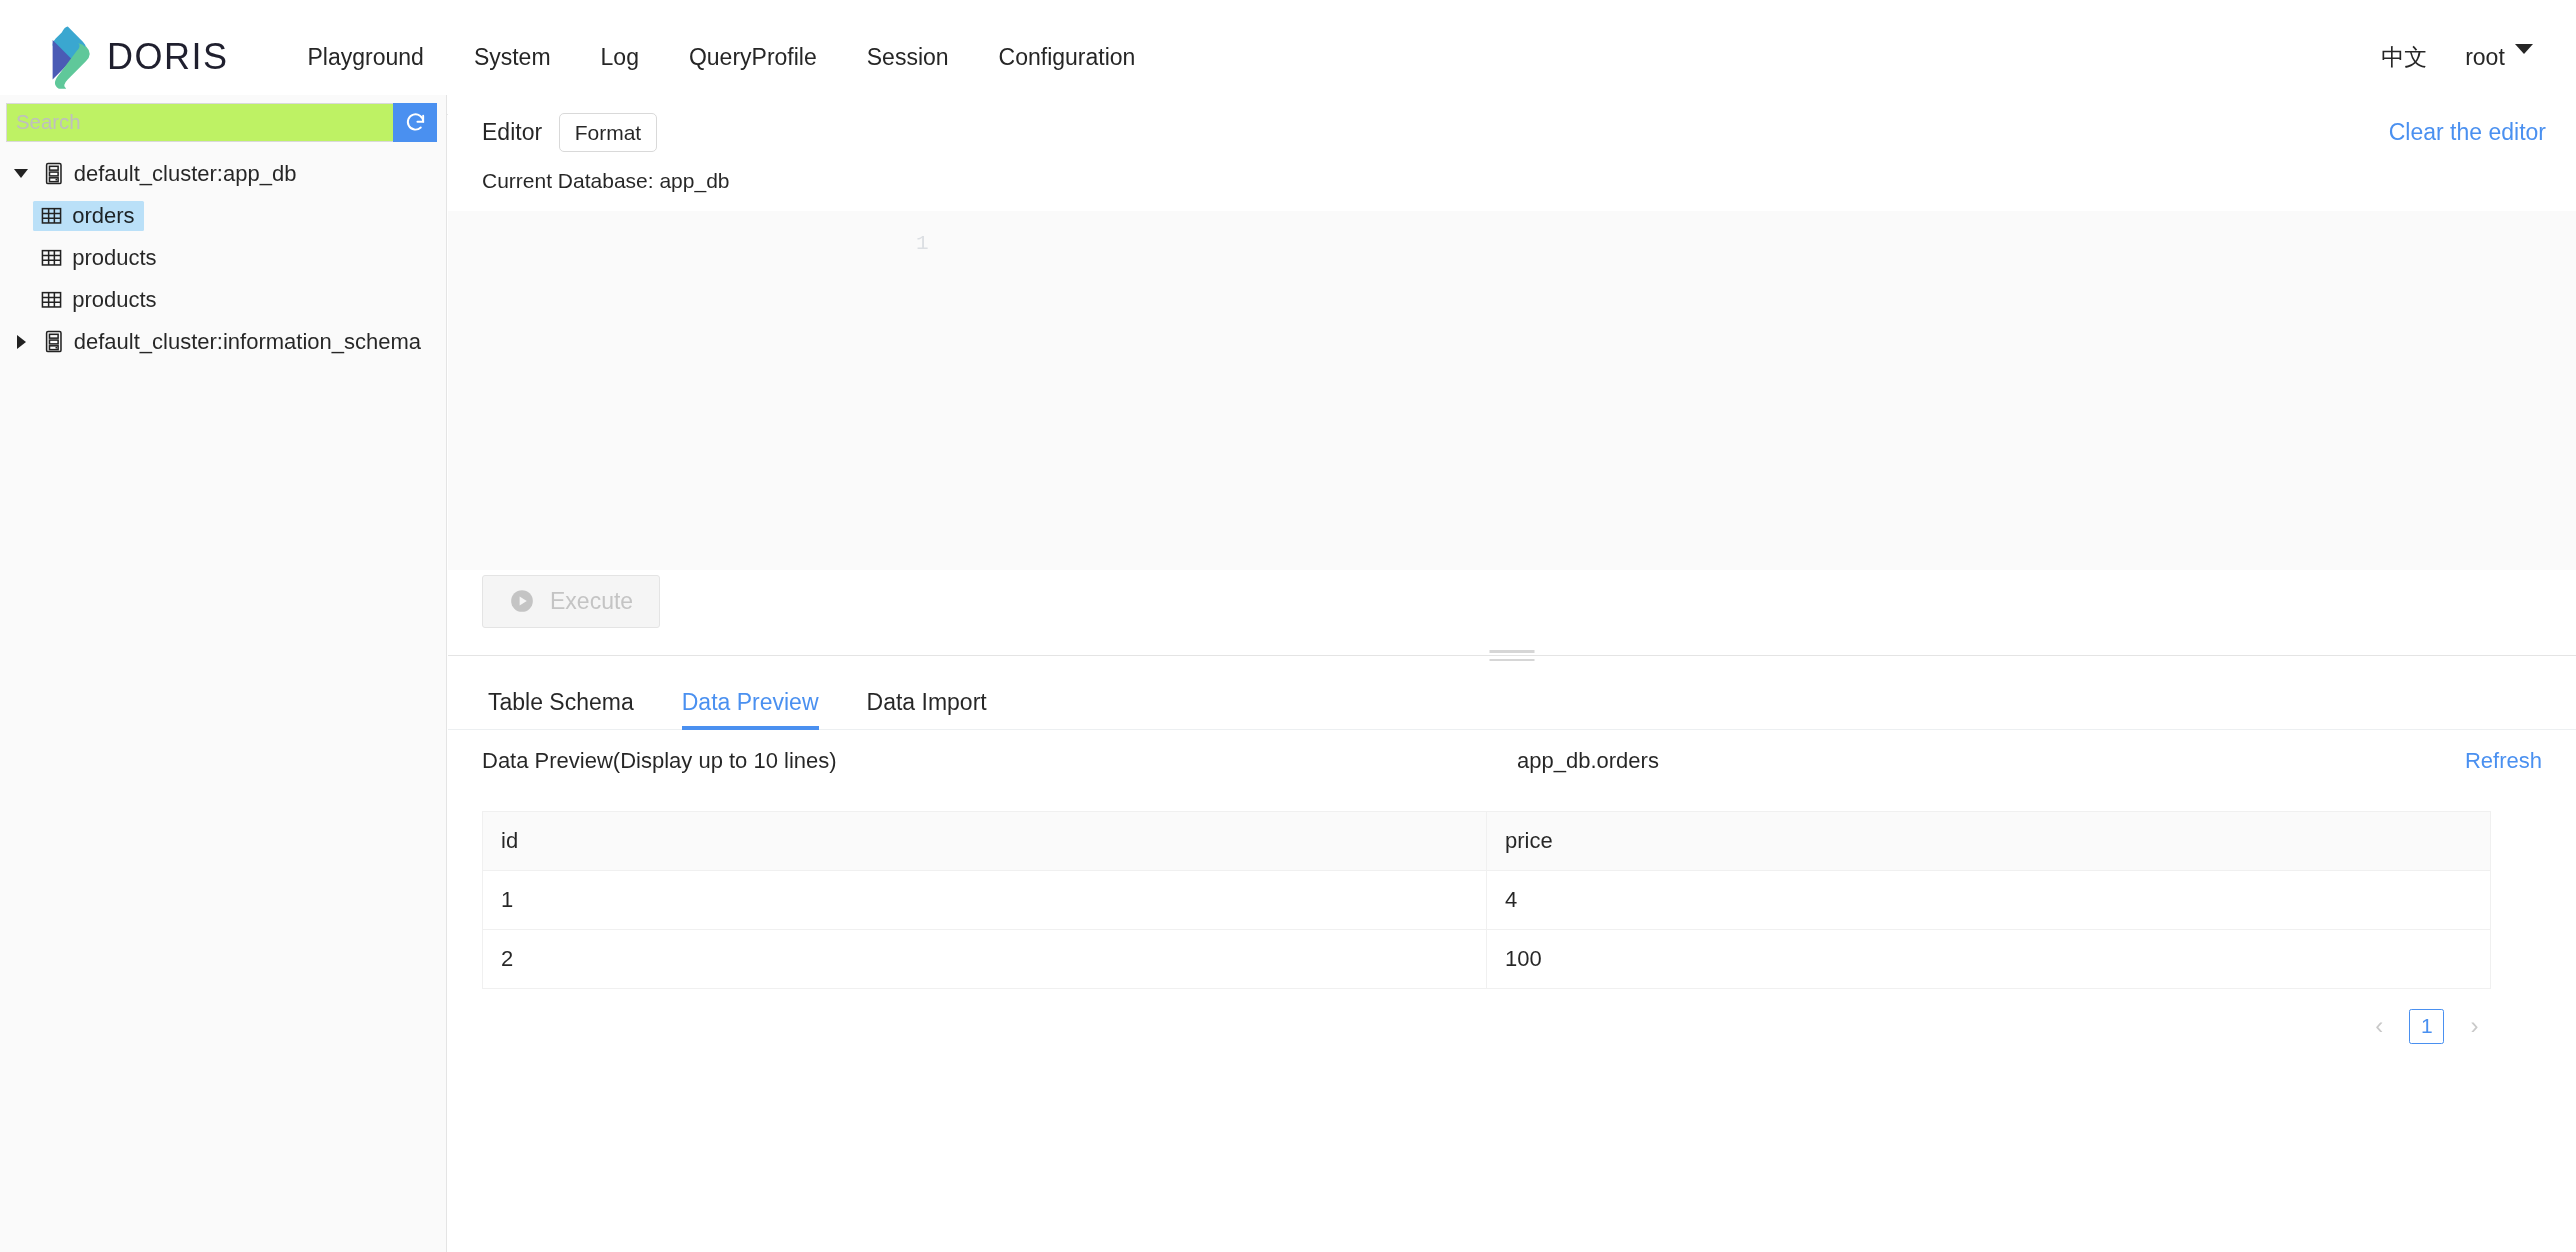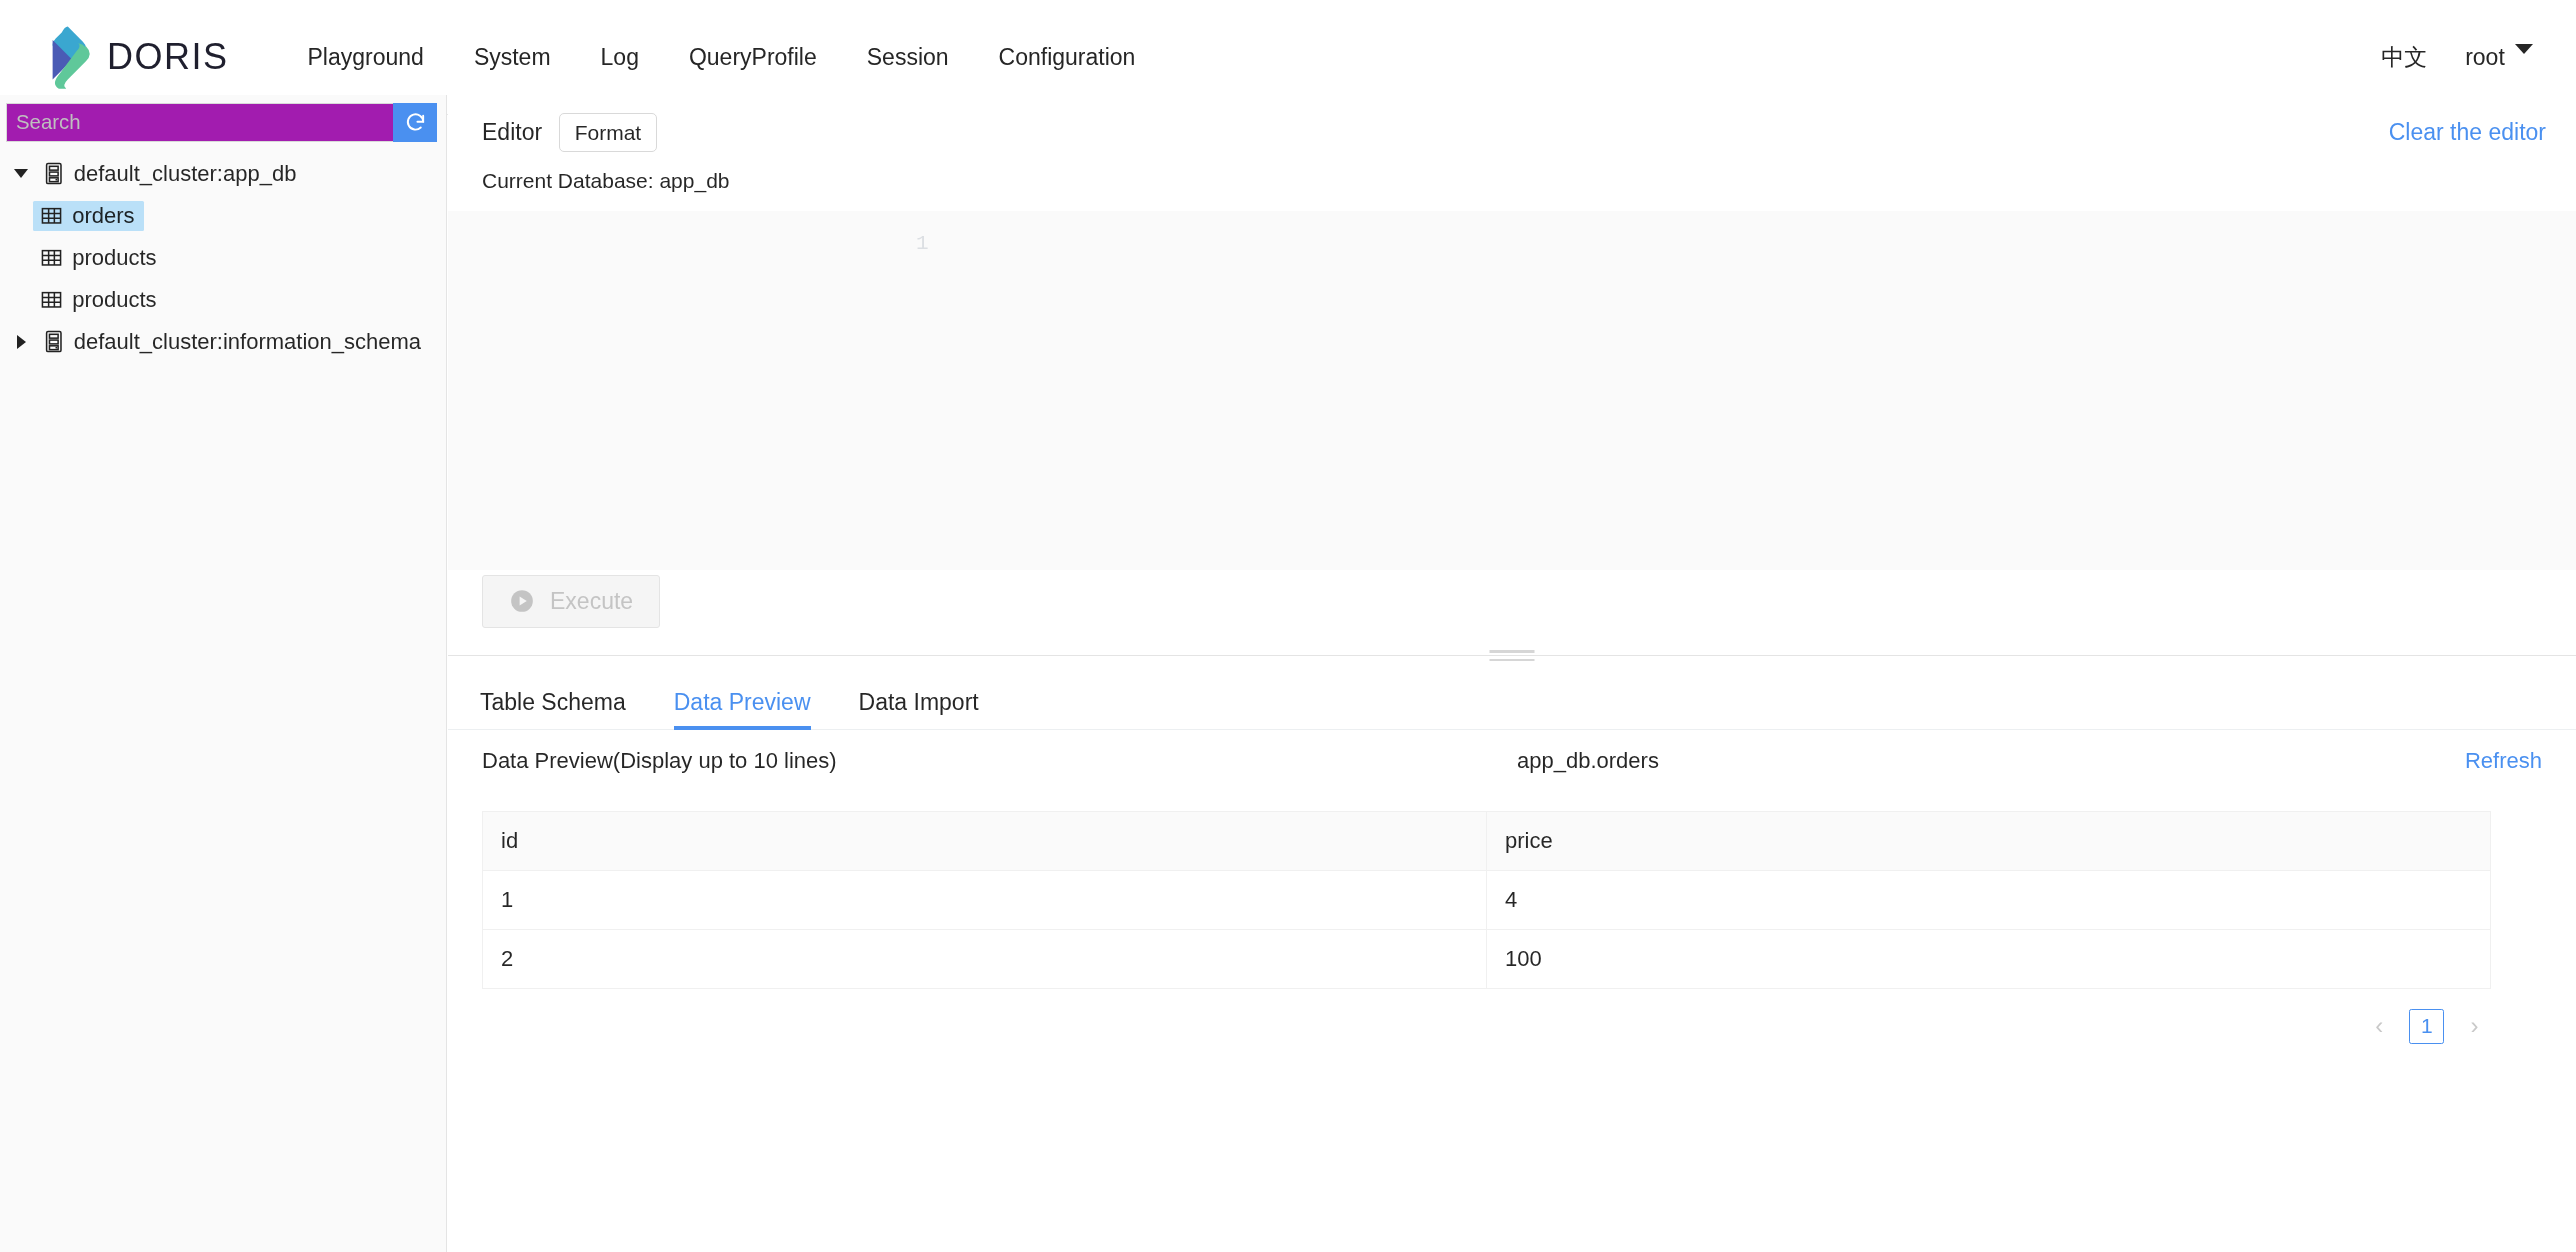--- a/index.html
+++ b/index.html
@@ -84,21 +84,21 @@
   .search-row {
     display: flex;
     margin: 8.3px 9px 0 6px;
     height: 39px;
   }
   .search-input {
     flex: 1 1 auto;
     height: 39px;
     border: 0.8px solid #d9d9d9;
     border-right: none;
-    background: #a21caf;
+    background: #bef264;
     font-size: 20.4px;
     font-family: "Liberation Sans", sans-serif;
     padding: 0 9px;
     color: rgba(0,0,0,0.85);
     outline: none;
   }
   .search-input::placeholder { color: #bfbfbf; }
   .search-btn {
     width: 44px; height: 39px;
     background: #4a90f0;
@@ -221,21 +221,21 @@
     width: 45px; height: 10.6px;
     display: flex; flex-direction: column; justify-content: space-between;
     cursor: row-resize;
   }
   .splitter-grip span {
     display: block; height: 2.3px; background: #d6d6d6; width: 100%;
   }
 
   .tabs {
     display: flex; align-items: flex-end;
-    padding-left: 32px;
+    padding-left: 40px;
     height: 59px;
     border-bottom: 0.8px solid #eceff1;
   }
   .tab {
     font-size: 23px;
     color: rgba(0,0,0,0.85);
     padding: 0 0 13.6px 0;
     margin-right: 48px;
     cursor: pointer;
     position: relative;

